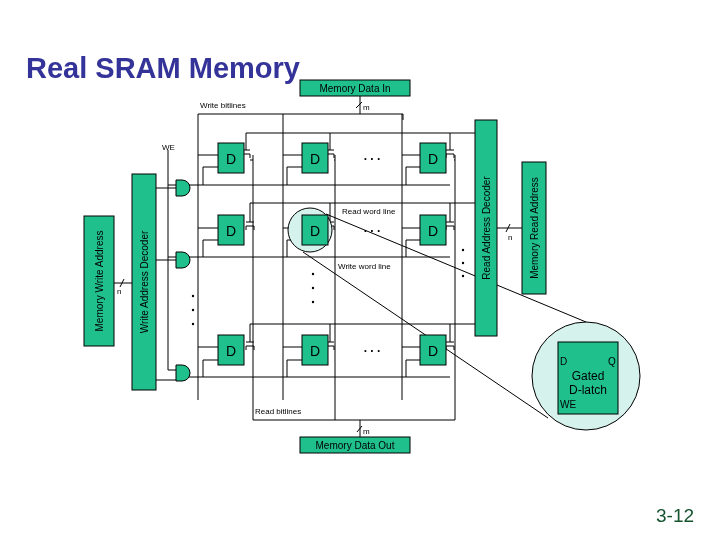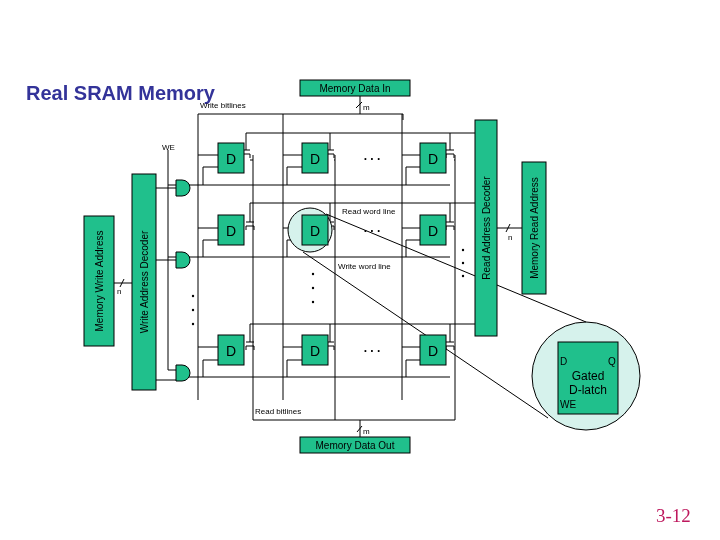--- a/index.html
+++ b/index.html
@@ -1,18 +1,18 @@
 <!DOCTYPE html>
 <html><head>
 <meta charset="utf-8">
 <style>
   html, body { margin: 0; padding: 0; background: #ffffff; }
   body { width: 720px; height: 540px; position: relative; overflow: hidden; font-family: "Liberation Sans", sans-serif; }
-  .title { position: absolute; left: 26px; top: 52px; font-size: 20px; font-weight: bold; color: #333399; font-family: "Liberation Sans", sans-serif; margin-top: 30px; }
-  .pagenum { position: absolute; left: 656px; top: 505px; font-size: 19px; color: #be185d; font-family: Liberation Serif, serif; }
+  .title { position: absolute; left: 26px; top: 52px; font-size: 29px; font-weight: bold; color: #333399; font-family: "Liberation Sans", sans-serif; }
+  .pagenum { position: absolute; left: 656px; top: 505px; font-size: 19px; color: #14532d; font-family: Liberation Sans, sans-serif; }
   svg { position: absolute; left: 0; top: 0; }
   svg text { font-family: "Liberation Sans", sans-serif; fill: #000; }
 </style>
 </head>
 <body>
 
 <div class="title">Real SRAM Memory</div>
 <div class="pagenum">3-12</div>
 
 <svg width="720" height="540" viewBox="0 0 720 540">

